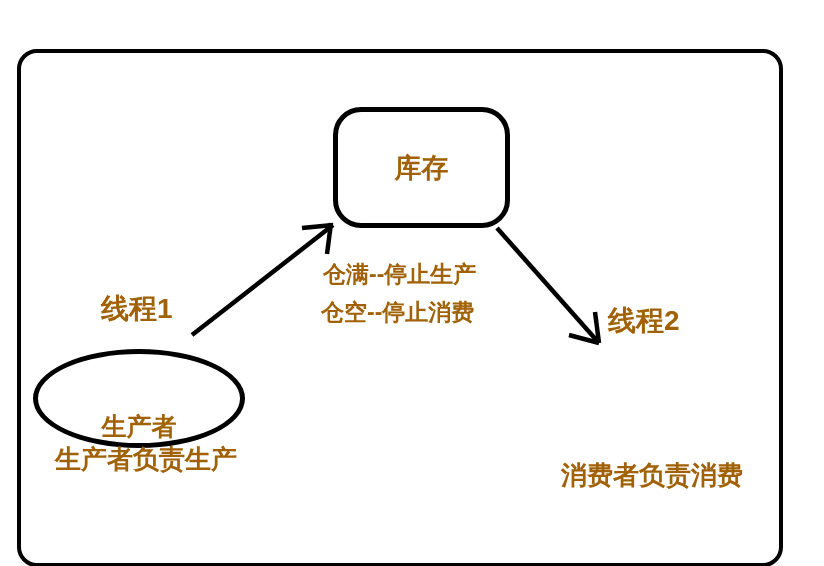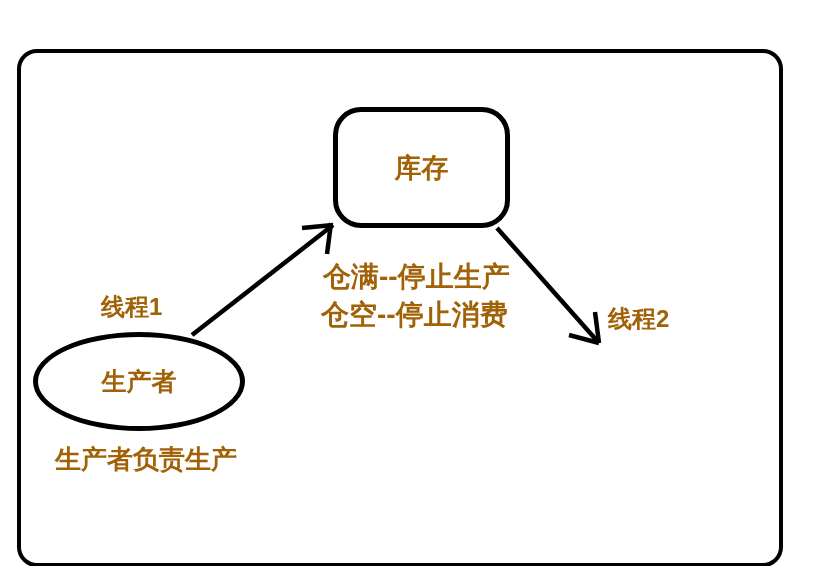--- a/index.html
+++ b/index.html
@@ -62,42 +62,43 @@
     border-radius: 50%;
     box-sizing: border-box;
     display: flex;
     align-items: center;
     justify-content: center;
     font-size: 25px;
     background: #ffffff;
   }
   .producer-ellipse {
     left: 33px;
-    top: 311px;
+    top: 328px;
     width: 212px;
     height: 99px;
+    align-items: flex-end;
   }
   .consumer-ellipse {
     left: 552px;
     top: 318px;
     width: 198px;
     height: 108px;
   }
   .label {
     position: absolute;
     line-height: 1;
     white-space: nowrap;
   }
   .thread-label {
-    font-size: 24px;
+    font-size: 28px;
   }
   .thread-1 { left: 101px; top: 274px; }
   .thread-2 { left: 608px; top: 286px; }
   .rule-label {
-    font-size: 28px;
+    font-size: 23px;
   }
   .rule-full  { left: 323px; top: 242px; }
   .rule-empty { left: 321px; top: 280px; }
   .caption-label {
     font-size: 26px;
   }
   .caption-producer { left: 55px;  top: 425px; }
   .caption-consumer { left: 561px; top: 441px; }
 </style>
 </head>
@@ -132,14 +133,15 @@
   <div class="label thread-label thread-1">线程1</div>
 
   <div class="label thread-label thread-2">线程2</div>
 
   <div class="label rule-label rule-full">仓满--停止生产</div>
 
   <div class="label caption-label caption-producer">生产者负责生产</div>
 
   <div class="label rule-label rule-empty">仓空--停止消费</div>
 
+  <div class="label caption-label caption-consumer">消费者负责消费</div>
 
 </div>
 
 </body></html>

